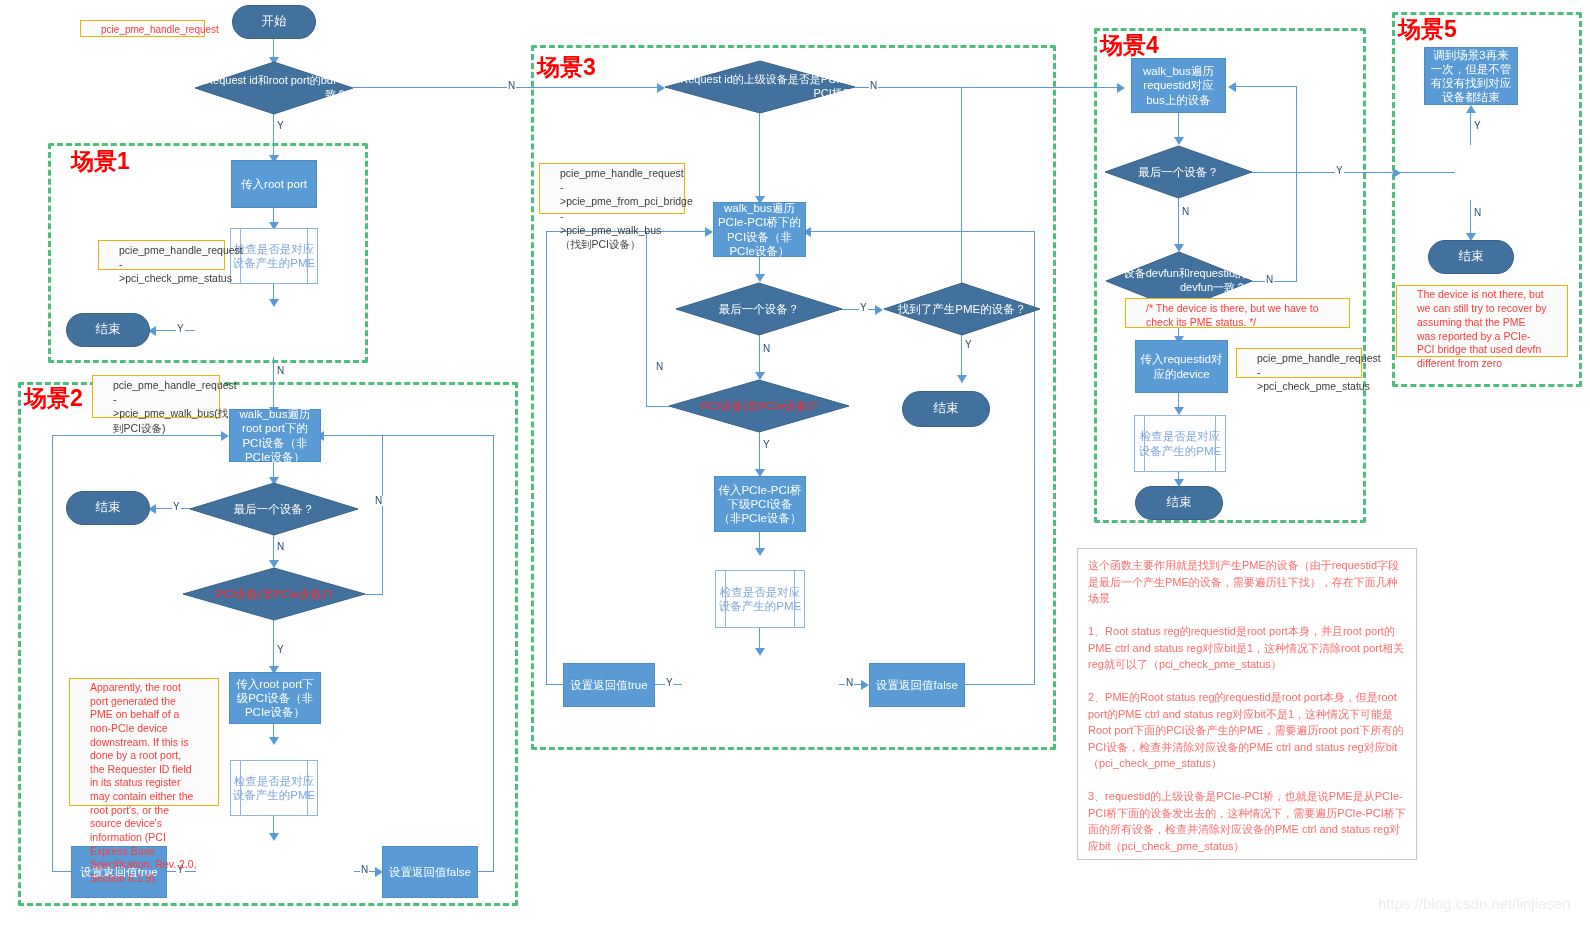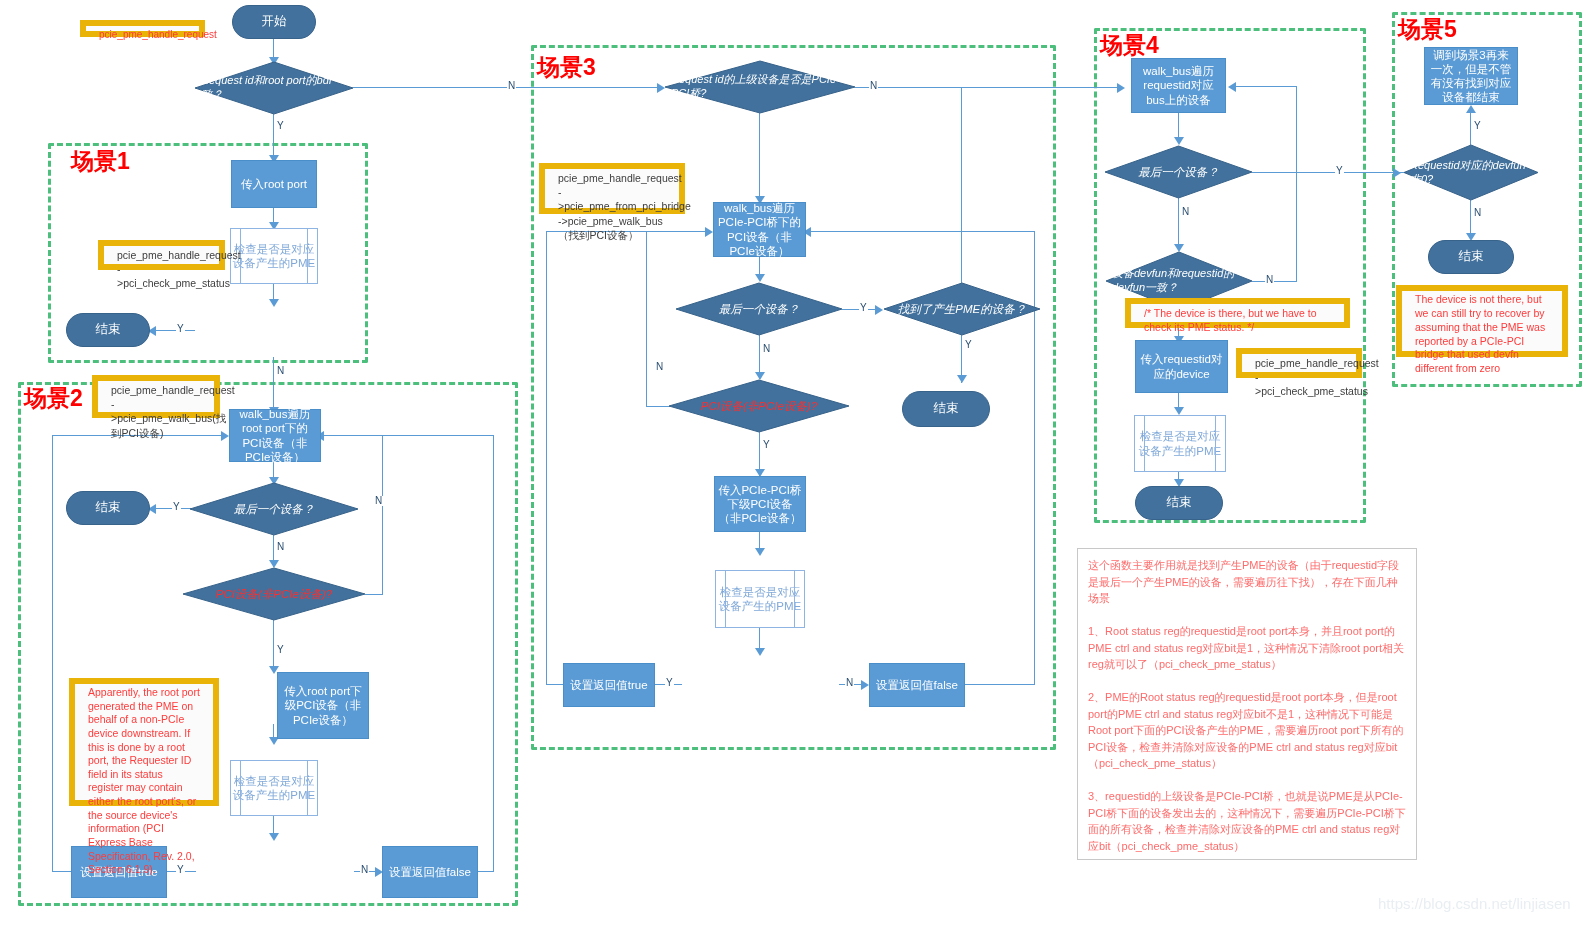--- a/index.html
+++ b/index.html
@@ -54,22 +54,22 @@
     background:#41719c;
     border:1px solid #37628a;
     border-radius:28px;
     font-size:12.5px;
   }
   .diamond-wrap{z-index:4;}
   .diamond-wrap svg{position:absolute;left:0;top:0;overflow:visible;}
   .diamond-text{
     position:absolute;left:0;top:0;width:100%;height:100%;
     display:flex;align-items:center;justify-content:center;
-    text-align:left;color:#fff;font-size:11.5px;line-height:1.25;
-    padding:0 6px;box-sizing:border-box;pointer-events:none;font-style:italic;
+    text-align:right;color:#fff;font-size:11.5px;line-height:1.25;
+    padding:0 6px;box-sizing:border-box;pointer-events:none;
   }
   .diamond-text.small{font-size:11px;}
   .red-in{color:#ff2d2d;}
 
   
   .pre{
     background:#ffffff;
     border:1px solid #8eb4e3;
     color:#7fa8d8;
     font-size:11.5px;
@@ -80,25 +80,25 @@
   .pre::before,.pre::after{
     content:"";position:absolute;top:0;bottom:0;width:0;
     border-left:1px solid #8eb4e3;
   }
   .pre::before{left:9px;}
   .pre::after{right:9px;}
 
   
   .note{
     background:#fbfbfb;
-    border:6px solid #eab308;
+    border:1px solid #eab308;
     color:#3d3d3d;
     font-size:10.5px;
     line-height:1.35;
-    padding:2px 13px;
+    padding:2px 20px;
     z-index:5;
     white-space:pre-line;
   }
   .note.red{color:#ff3b3b;}
 
   
   .ln{background:#5b9bd5;z-index:2;}
   .lnh{height:1.4px;}
   .lnv{width:1.4px;}
   .lbl{
@@ -228,21 +228,21 @@
   <div class="abs ln lnh" style="left:365px;top:594px;width:18px;"></div>
   <div class="abs ln lnv" style="left:382px;top:435px;height:160px;"></div>
   <div class="lbl" style="left:374px;top:496px;">N</div>
   <div class="abs ln lnh" style="left:322px;top:435px;width:61px;"></div>
   <div class="arw arw-l" style="left:316px;top:431px;"></div>
 
   <div class="abs ln lnv" style="left:273px;top:620px;height:52px;"></div>
   <div class="lbl" style="left:276px;top:645px;">Y</div>
   <div class="arw arw-d" style="left:269px;top:666px;"></div>
 
-  <div class="abs node proc" style="left:229px;top:672px;width:92px;height:67px;flex-direction:column;margin-left:48px;">
+  <div class="abs node proc" style="left:229px;top:672px;width:92px;height:52px;flex-direction:column;">
     <span>传入root port下级PCI设备（非PCIe设备）</span>
   </div>
 
   <div class="abs note red" style="left:69px;top:678px;width:150px;height:128px;white-space:normal;line-height:1.3;">Apparently, the root port generated the PME on behalf of a non-PCIe device downstream.  If this is done by a root port, the Requester ID field in its status register may contain either the root port's, or the source device's information (PCI Express Base Specification, Rev. 2.0, Section 6.1.9).</div>
 
   <div class="abs ln lnv" style="left:273px;top:724px;height:16px;"></div>
   <div class="arw arw-d" style="left:269px;top:737px;"></div>
 
   <div class="abs pre" style="left:230px;top:760px;width:88px;height:56px;">检查是否是对应设备产生的PME</div>
 
@@ -432,26 +432,20 @@
   <div class="abs node term" style="left:1135px;top:486px;width:88px;height:34px;">结束</div>
 
   <div class="abs node proc" style="left:1424px;top:47px;width:94px;height:58px;flex-direction:column;">
     <span>调到场景3再来一次，但是不管有没有找到对应设备都结束</span>
   </div>
 
   <div class="abs ln lnv" style="left:1470px;top:112px;height:33px;"></div>
   <div class="lbl" style="left:1473px;top:121px;">Y</div>
   <div class="arw arw-u" style="left:1466px;top:105px;"></div>
 
-  <div class="abs diamond-wrap" style="left:1404px;top:145px;width:134px;height:55px;">
-    <svg width="134" height="55" viewBox="0 0 134 55">
-        <polygon points="67,0 134,27.5 67,55 0,27.5" fill="#41719c" stroke="#37628a" stroke-width="1"></polygon>
-      </svg>
-    <div class="diamond-text small">Requestid对应的devfun非0?</div>
-  </div>
 
   <div class="abs ln lnv" style="left:1470px;top:200px;height:37px;"></div>
   <div class="lbl" style="left:1473px;top:208px;">N</div>
   <div class="arw arw-d" style="left:1466px;top:233px;"></div>
 
   <div class="abs node term" style="left:1428px;top:240px;width:86px;height:34px;">结束</div>
 
   <div class="abs note red" style="left:1396px;top:285px;width:172px;height:72px;white-space:normal;line-height:1.32;">The device is not there, but we can still try to recover by assuming that the PME was reported by a PCIe-PCI bridge that used devfn different from zero</div>
 
   <div class="abs legend" style="left:1077px;top:548px;width:340px;height:312px;">这个函数主要作用就是找到产生PME的设备（由于requestid字段是最后一个产生PME的设备，需要遍历往下找），存在下面几种场景

